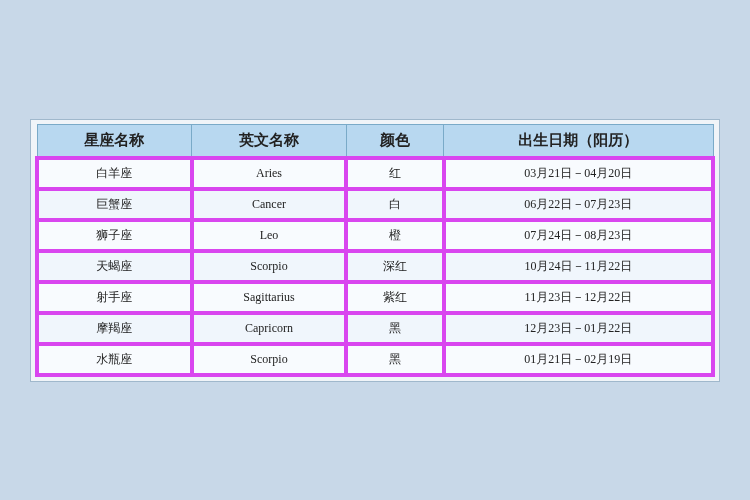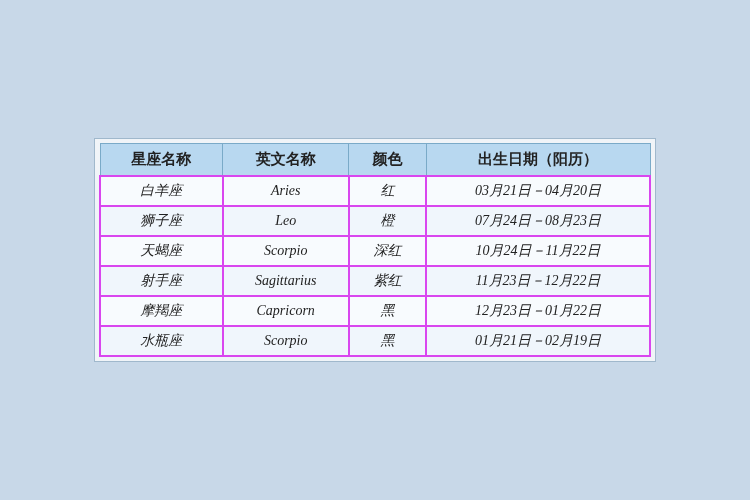--- a/index.html
+++ b/index.html
@@ -12,39 +12,38 @@
       justify-content: center;
       font-family: "SimSun", "宋体", serif;
     }
     .table-container {
       background: #f0f4f8;
       border: 1px solid #a0b8cc;
       padding: 4px;
     }
     table {
       border-collapse: collapse;
-      width: 552px;
+      width: 680px;
     }
     thead tr th {
       background-color: #b8d8f0;
       border: 1px solid #7aaac8;
       padding: 6px 10px;
       text-align: center;
       font-size: 15px;
       font-weight: bold;
       color: #222;
     }
     tbody tr td {
-      border: 2px solid #d946ef;
+      border: 4px solid #d946ef;
       padding: 5px 10px;
       text-align: center;
-      font-size: 14px;
+      font-size: 12px;
       color: #222;
       background-color: #f8fbfe;
-      font-style: italic;
     }
     tbody tr:nth-child(even) td {
       background-color: #f0f6fc;
     }
   </style>
 </head>
 <body>
 
 <div class="table-container">
   <table>
@@ -55,20 +54,26 @@
         <th>颜色</th>
         <th>出生日期（阳历）</th>
       </tr>
     </thead>
     <tbody id="table-body">
     <tr>
           <td>白羊座</td>
           <td>Aries</td>
           <td>红</td>
           <td>03月21日－04月20日</td>
+        </tr>
+        <tr>
+          <td>巨蟹座</td>
+          <td>Cancer</td>
+          <td>白</td>
+          <td>06月22日－07月23日</td>
         </tr>
         <tr>
           <td>狮子座</td>
           <td>Leo</td>
           <td>橙</td>
           <td>07月24日－08月23日</td>
         </tr>
         <tr>
           <td>天蝎座</td>
           <td>Scorpio</td>

